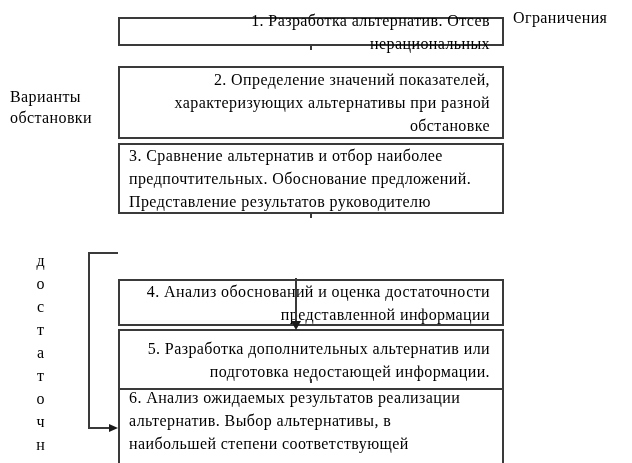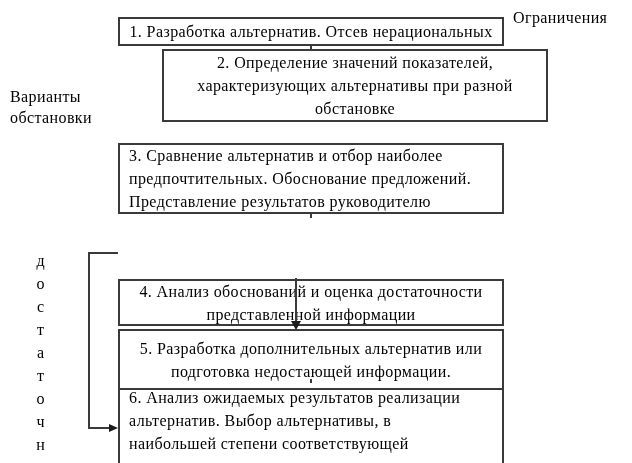--- a/index.html
+++ b/index.html
@@ -23,21 +23,21 @@
     border: 2px solid #3a3a3a;
     box-sizing: border-box;
     background: #ffffff;
     display: flex;
     align-items: center;
     font-size: 16px;
     letter-spacing: 0.4px;
     line-height: 23px;
   }
   .box .txt { width: 100%; }
-  .box.center .txt { text-align: center; padding: 0 0; }
+  .box.center .txt { text-align: right; padding: 0 12px; }
   .box.left .txt { text-align: left; padding: 0 30px 0 9px; }
   .lbl {
     position: absolute;
     font-size: 16px;
     letter-spacing: 0.4px;
     line-height: 21px;
     white-space: nowrap;
   }
   .lbl.wrap { white-space: normal; }
   .vtext {
@@ -75,21 +75,21 @@
 <div id="canvas">
 
   <div class="lbl" style="left:513px; top:7px;">Ограничения</div>
 
   <div class="lbl wrap" style="left:10px; top:86px; width:96px;">Варианты обстановки</div>
 
   <div class="box center" style="top:17px; height:29px;">
     <div class="txt">1. Разработка альтернатив. Отсев нерациональных</div>
   </div>
 
-  <div class="box center" style="top:49px; height:73px;margin-left:44px;">
+  <div class="box center" style="top:66px; height:73px;">
     <div class="txt">2. Определение значений показателей, характеризующих альтернативы при разной обстановке</div>
   </div>
 
   <div class="box left" style="top:143px; height:71px;">
     <div class="txt">3. Сравнение альтернатив и отбор наиболее предпочтительных. Обоснование предложений. Представление результатов руководителю</div>
   </div>
 
   <div class="box center" style="top:231px; height:47px;margin-top:48px;">
     <div class="txt">4. Анализ обоснований и оценка достаточности представленной информации</div>
   </div>

